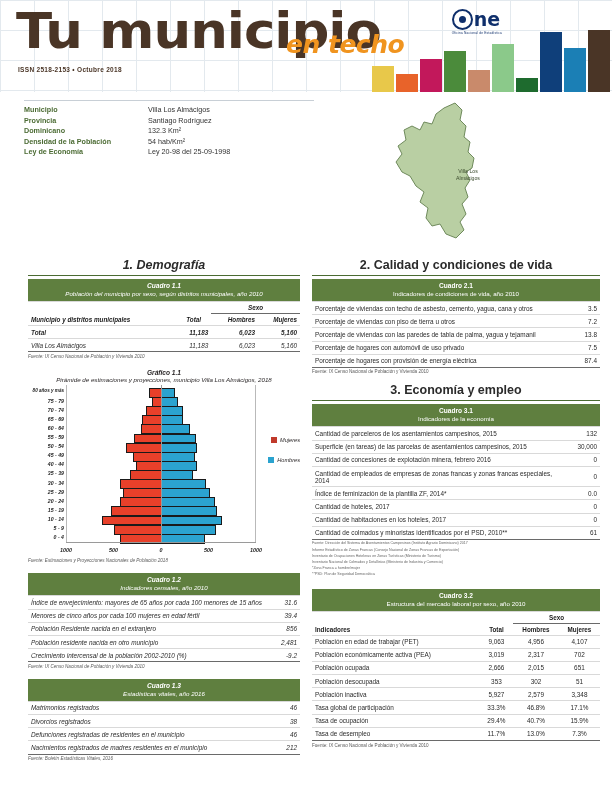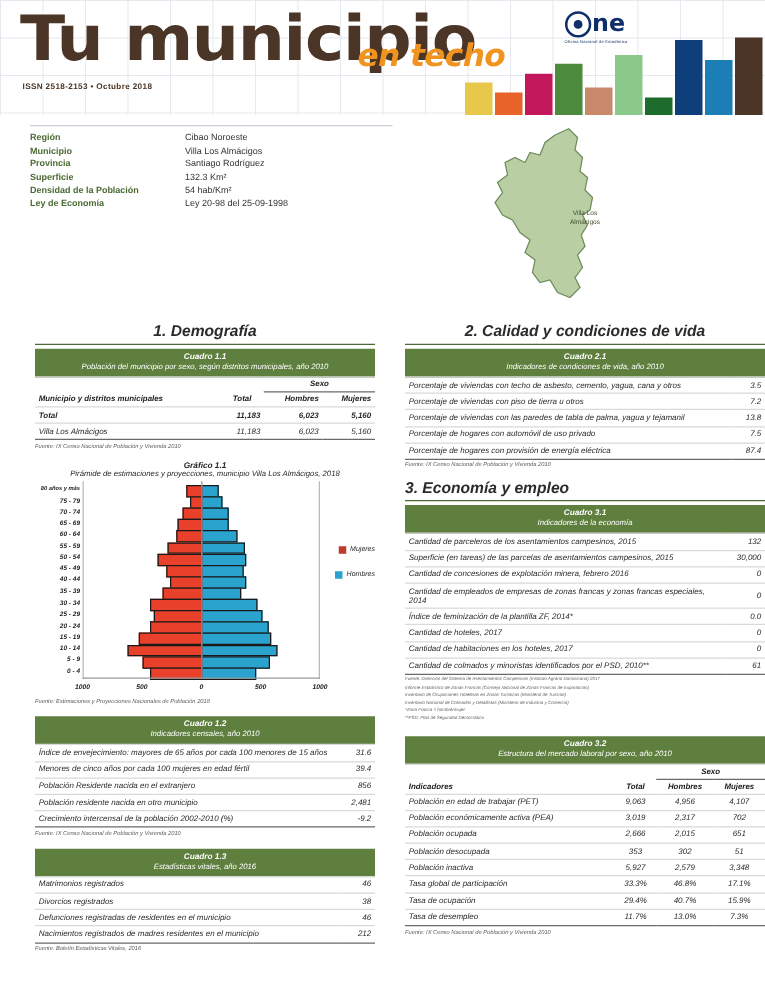--- a/index.html
+++ b/index.html
@@ -40,25 +40,25 @@
   .info-val{color:#333;}
 
   
   .mapwrap{position:absolute;left:380px;top:96px;width:190px;height:150px;}
   .maplabel{position:absolute;left:60px;top:72px;font-size:5.2px;color:#3a4a2c;
     text-align:center;line-height:7px;width:56px;}
 
   
   .col{position:absolute;top:258px;}
   .colL{left:28px;width:272px;font-style:italic;}
-  .colR{left:324px;width:288px;font-style:italic;}
+  .colR{left:312px;width:288px;}
 
   .sec-title{text-align:center;font-size:12.5px;font-weight:bold;color:#2b2b2b;
     padding-bottom:3px;margin-bottom:3px;border-bottom:1.5px solid #4b6b33;}
-  .sec-title2{text-align:left;font-size:12.5px;font-weight:bold;color:#2b2b2b;
+  .sec-title2{text-align:center;font-size:12.5px;font-weight:bold;color:#2b2b2b;
     padding-bottom:3px;margin:8px 0 3px;border-bottom:1.5px solid #4b6b33;}
 
   table{border-collapse:collapse;width:100%;font-size:6.4px;}
   .cap{background:#5f7f3f;color:#fff;text-align:center;padding:3px 4px 4px;}
   .cap .c1{font-weight:bold;font-size:6.6px;display:block;}
   .cap .c2{font-size:6.2px;display:block;margin-top:1px;}
   .hdr td,.hdr th{font-weight:bold;font-size:6.3px;padding:2px 3px;color:#1b1b1b;}
   .bline{border-bottom:1px solid #6a6a6a;}
   tbody td{padding:2.6px 3px;border-bottom:.6px solid #d9d9d9;color:#2a2a2a;}
   .r{text-align:right;}
@@ -117,33 +117,29 @@
         <i style="background: rgb(15, 63, 122); height: 60px;"></i>
         <i style="background: rgb(27, 127, 181); height: 44px;"></i>
         <i style="background: rgb(74, 53, 38); height: 62px;"></i>
       </div>
   </div>
 
   <div class="info">
     <div class="rule"></div>
     <div id="inforows">
         <div class="info-row">
-          <span class="info-lbl">Región</span>
-          <span class="info-val">Cibao Noroeste</span>
-        </div>
-        <div class="info-row">
           <span class="info-lbl">Municipio</span>
           <span class="info-val">Villa Los Almácigos</span>
         </div>
         <div class="info-row">
           <span class="info-lbl">Provincia</span>
           <span class="info-val">Santiago Rodríguez</span>
         </div>
         <div class="info-row">
-          <span class="info-lbl">Superficie</span>
+          <span class="info-lbl">Dominicano</span>
           <span class="info-val">132.3 Km²</span>
         </div>
         <div class="info-row">
           <span class="info-lbl">Densidad de la Población</span>
           <span class="info-val">54 hab/Km²</span>
         </div>
         <div class="info-row">
           <span class="info-lbl">Ley de Economía</span>
           <span class="info-val">Ley 20-98 del 25-09-1998</span>
         </div>

